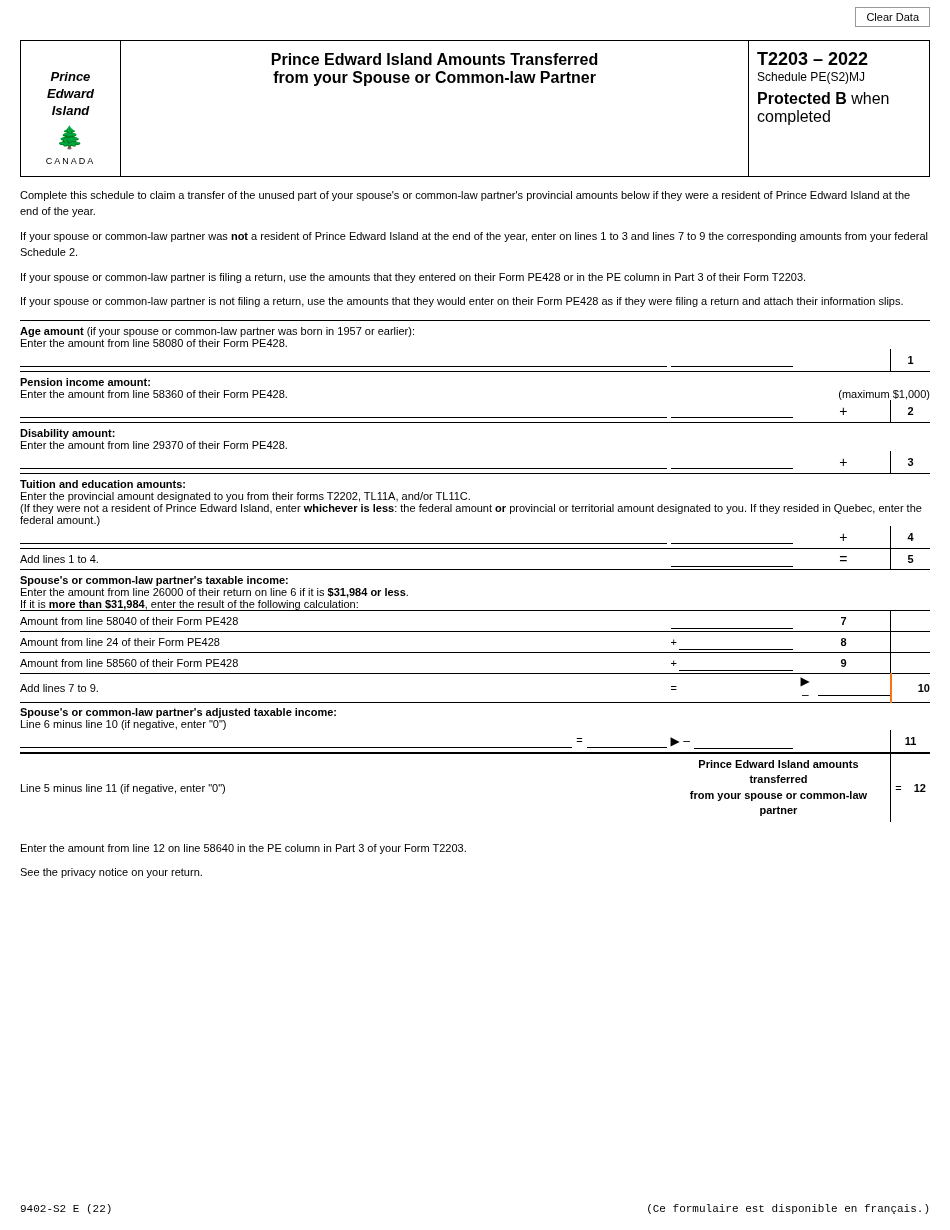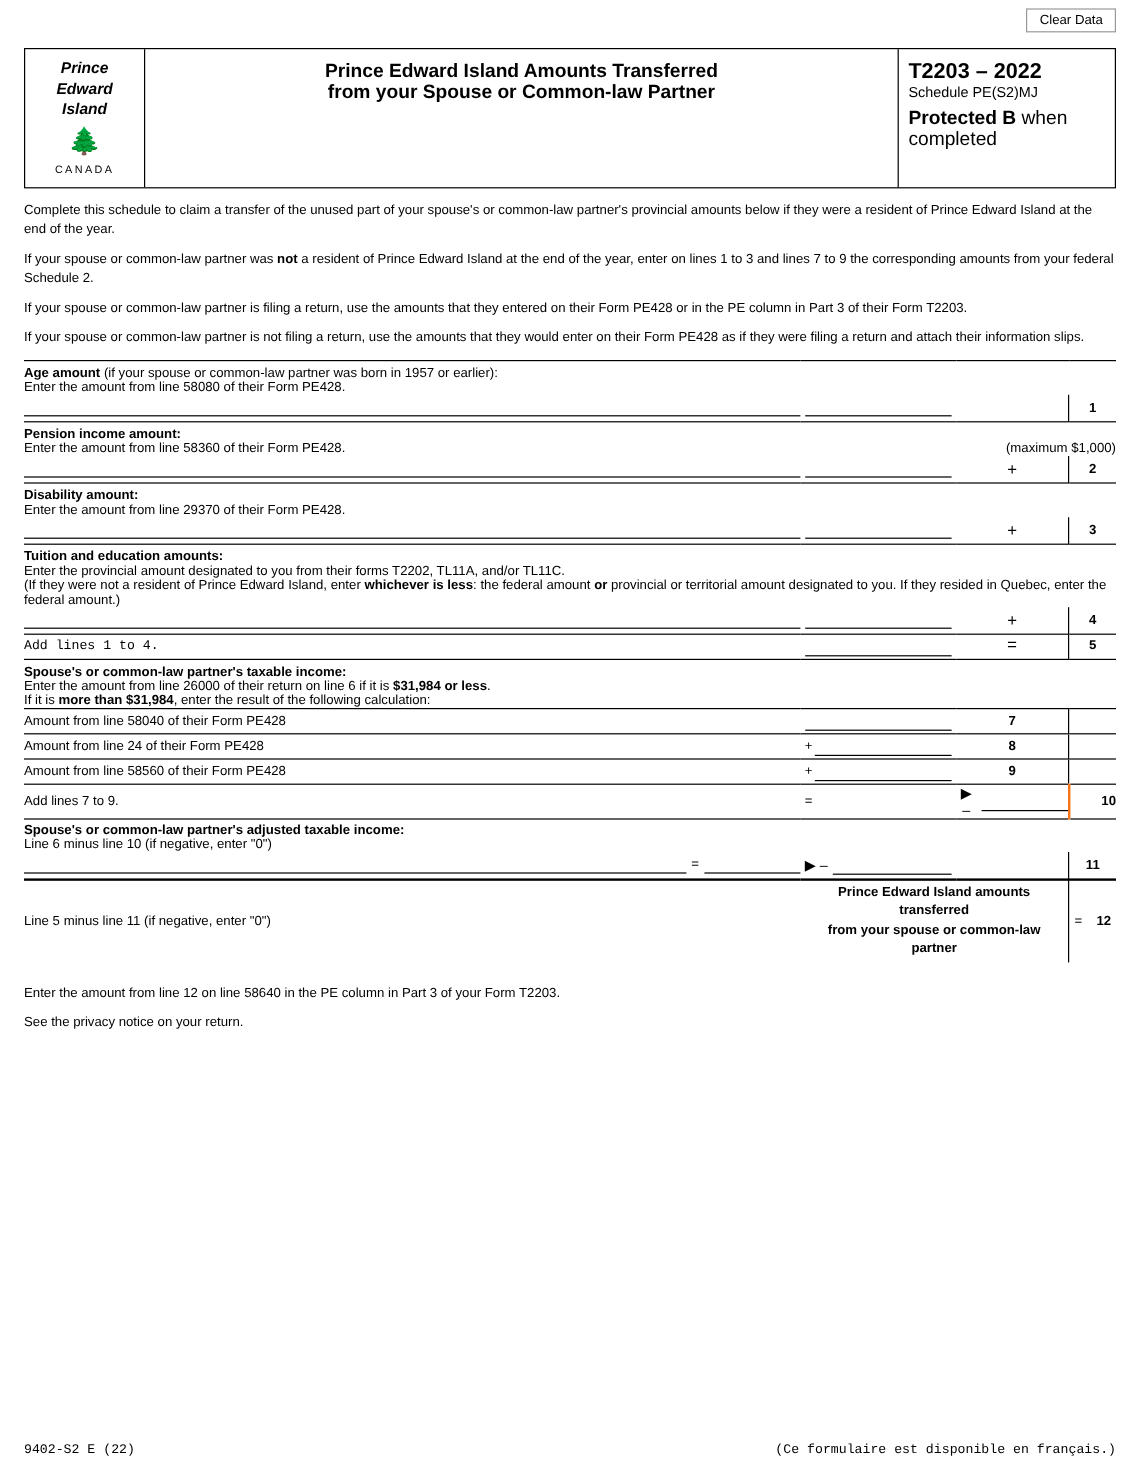--- a/index.html
+++ b/index.html
@@ -36,20 +36,21 @@
     }
     .logo-text {
       text-align: center;
       font-size: 9px;
       line-height: 1.3;
     }
     .logo-text .prince {
       font-style: italic;
       font-size: 11px;
       font-weight: bold;
+      margin-top: 20px;
     }
     .logo-text .edward {
       font-style: italic;
       font-size: 11px;
       font-weight: bold;
     }
     .title-box {
       flex: 1;
       text-align: center;
       padding: 10px;
@@ -206,21 +207,21 @@
       <td style="padding:2px 0 4px 0;">
         <div style="border-bottom:1px solid #000;height:16px;width:100%;"></div>
       </td>
       <td style="padding:2px 4px 4px 4px;">
         <div style="border-bottom:1px solid #000;height:16px;"></div>
       </td>
       <td style="text-align:center;font-size:14px;">+</td>
       <td style="text-align:center;border-left:1px solid #000;font-weight:bold;">4</td>
     </tr>
 
-    <tr style="border-top:1px solid #000;font-family:Liberation Mono, monospace;">
+    <tr style="border-top:1px solid #000;">
       <td style="padding:4px 0;">
         <span>Add lines 1 to 4.</span>
       </td>
       <td style="padding:2px 4px;">
         <div style="border-bottom:1px solid #000;height:16px;"></div>
       </td>
       <td style="text-align:center;font-size:14px;">=</td>
       <td style="text-align:center;border-left:1px solid #000;font-weight:bold;">5</td>
     </tr>
 

